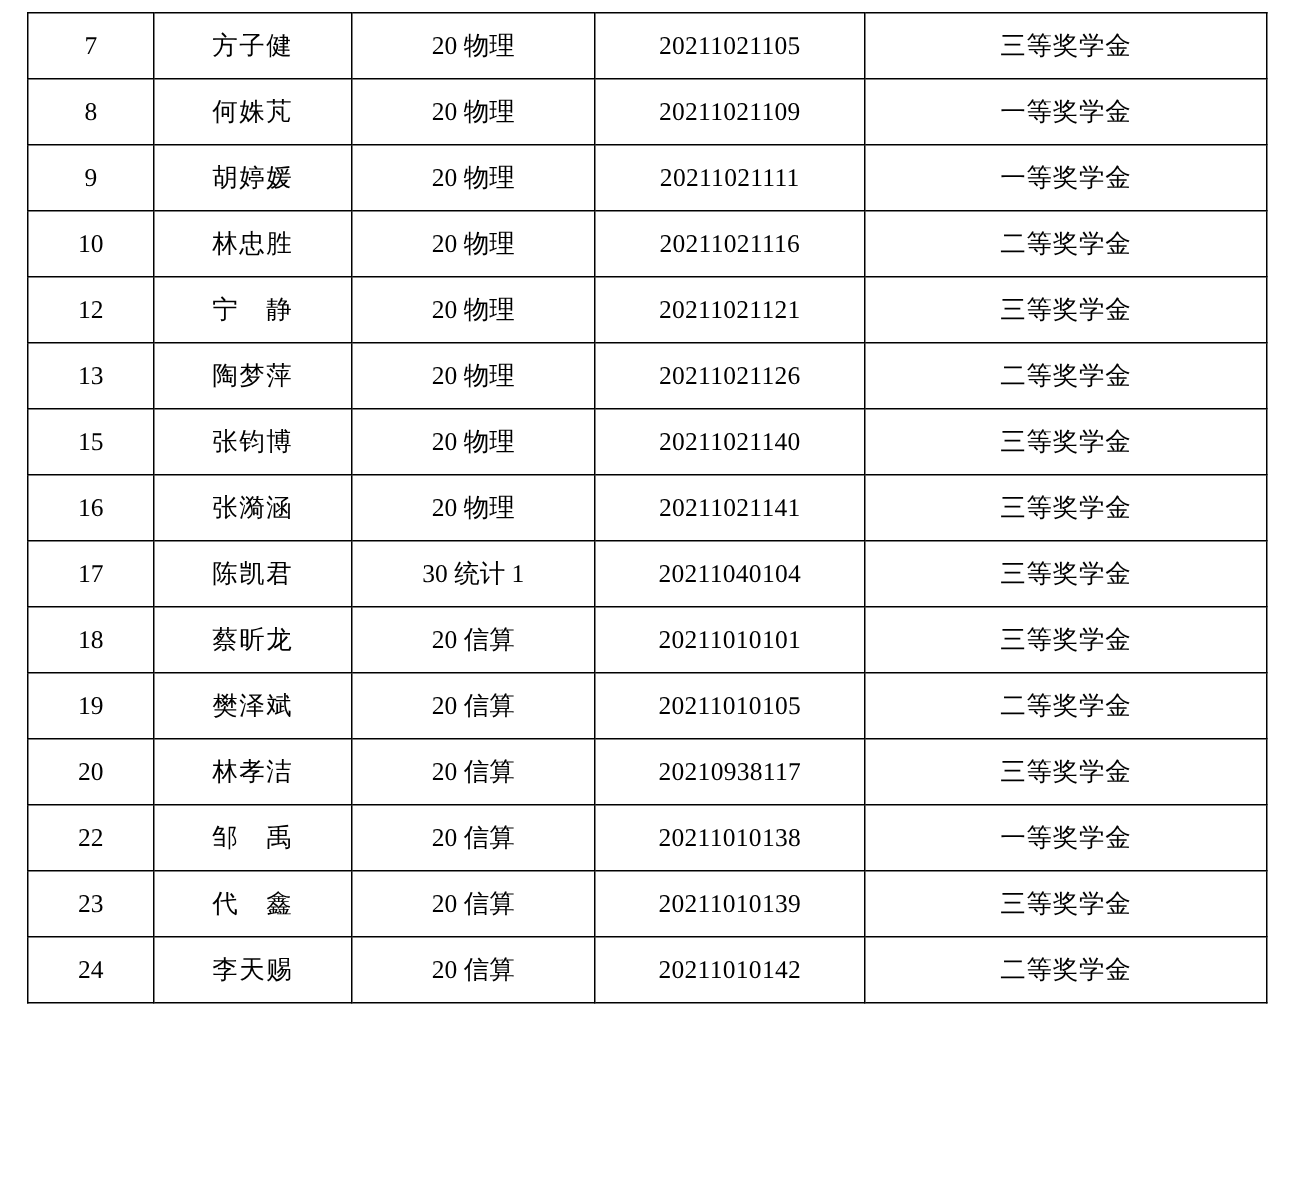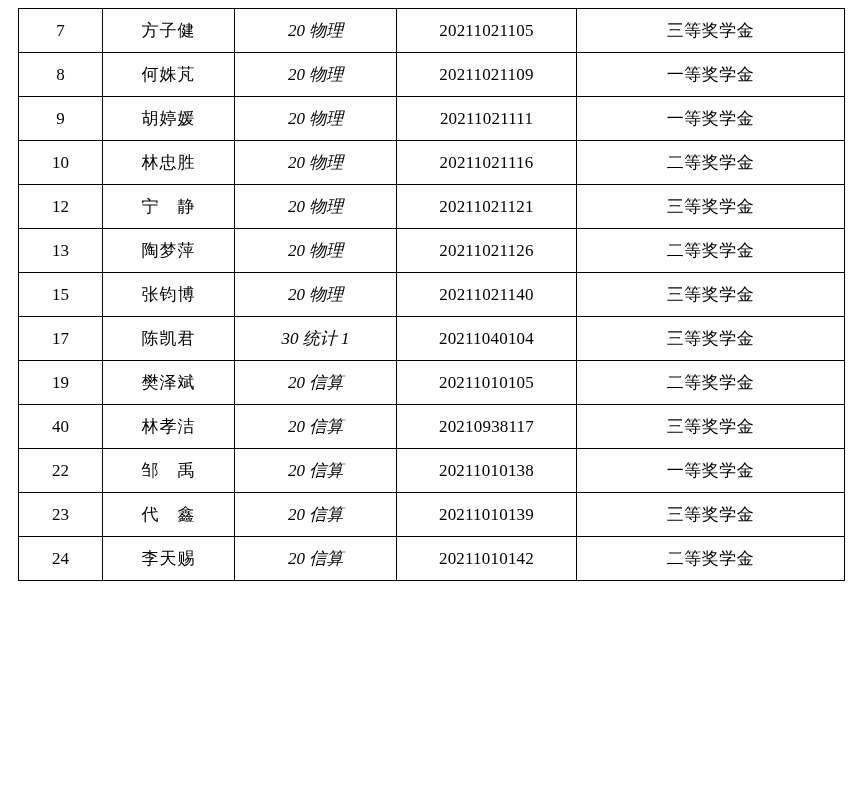--- a/index.html
+++ b/index.html
@@ -39,21 +39,21 @@
     font-family: "Liberation Serif", "DejaVu Serif", serif;
   }
   col.c-index { width: 84px; }
   col.c-name  { width: 132px; }
   col.c-class { width: 162px; }
   col.c-id    { width: 180px; }
   col.c-award { width: 268px; }
 
   .cell-index { font-size: 17px; }
   .cell-name  { font-size: 18px; letter-spacing: 1px; }
-  .cell-class { font-size: 17px; font-style: italic; }
+  .cell-class { font-size: 17px; }
   .cell-id    { font-size: 17px; letter-spacing: 0.2px; }
   .cell-award { font-size: 17px; letter-spacing: 0.5px; margin-top: 40px; }
 </style>
 </head>
 <body>
 
 <div class="page">
   <table class="award-table">
     <colgroup>
       <col class="c-index">
@@ -106,35 +106,49 @@
           <td class="cell-award">二等奖学金</td>
         </tr>
         <tr>
           <td class="cell-index">15</td>
           <td class="cell-name">张钧博</td>
           <td class="cell-class">20 物理</td>
           <td class="cell-id">20211021140</td>
           <td class="cell-award">三等奖学金</td>
         </tr>
         <tr>
+          <td class="cell-index">16</td>
+          <td class="cell-name">张漪涵</td>
+          <td class="cell-class">20 物理</td>
+          <td class="cell-id">20211021141</td>
+          <td class="cell-award">三等奖学金</td>
+        </tr>
+        <tr>
           <td class="cell-index">17</td>
           <td class="cell-name">陈凯君</td>
           <td class="cell-class">30 统计 1</td>
           <td class="cell-id">20211040104</td>
+          <td class="cell-award">三等奖学金</td>
+        </tr>
+        <tr>
+          <td class="cell-index">18</td>
+          <td class="cell-name">蔡昕龙</td>
+          <td class="cell-class">20 信算</td>
+          <td class="cell-id">20211010101</td>
           <td class="cell-award">三等奖学金</td>
         </tr>
         <tr>
           <td class="cell-index">19</td>
           <td class="cell-name">樊泽斌</td>
           <td class="cell-class">20 信算</td>
           <td class="cell-id">20211010105</td>
           <td class="cell-award">二等奖学金</td>
         </tr>
         <tr>
-          <td class="cell-index">40</td>
+          <td class="cell-index">20</td>
           <td class="cell-name">林孝洁</td>
           <td class="cell-class">20 信算</td>
           <td class="cell-id">20210938117</td>
           <td class="cell-award">三等奖学金</td>
         </tr>
         <tr>
           <td class="cell-index">22</td>
           <td class="cell-name">邹　禹</td>
           <td class="cell-class">20 信算</td>
           <td class="cell-id">20211010138</td>

